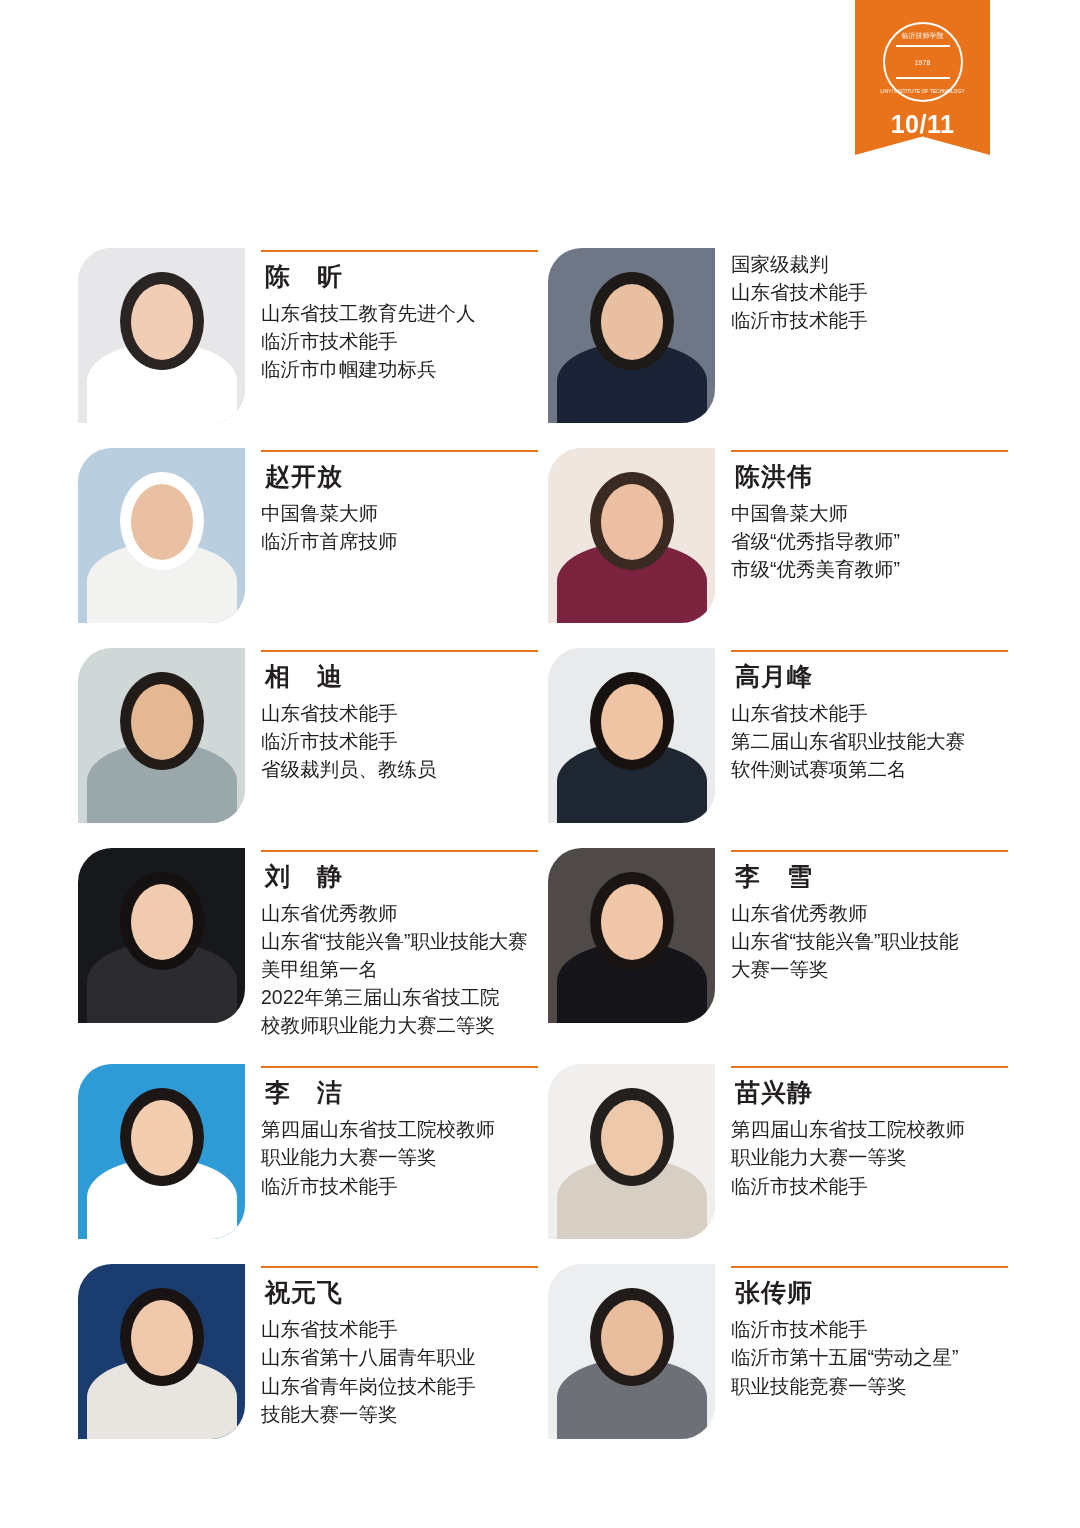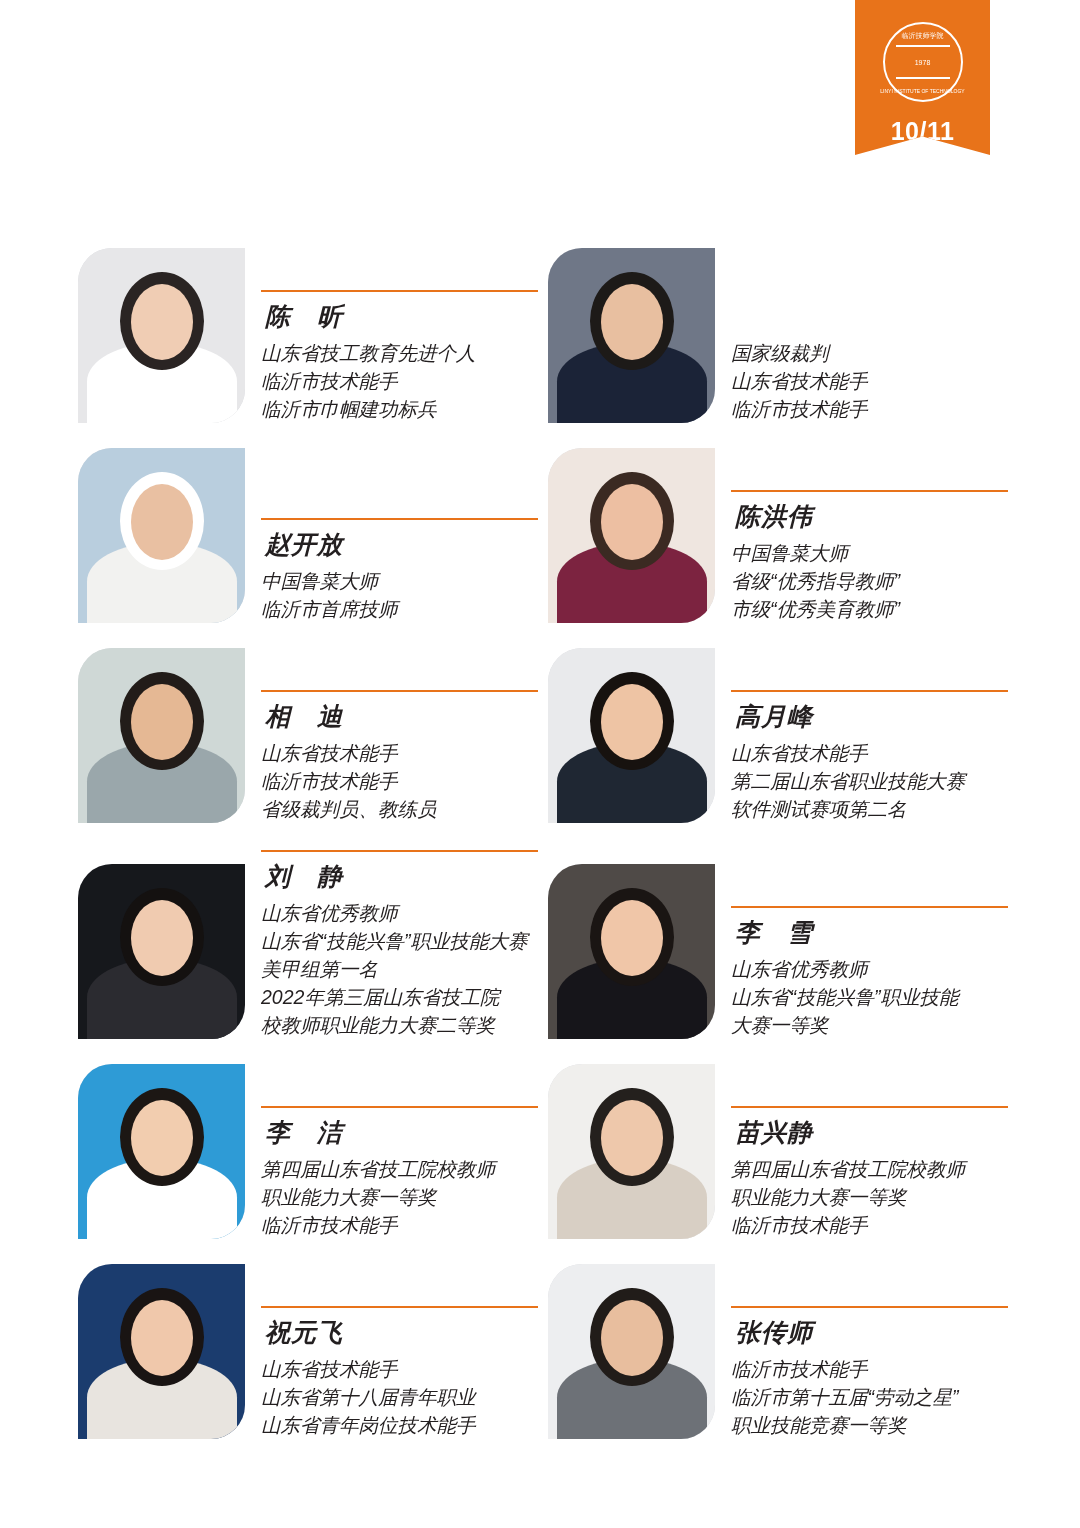--- a/index.html
+++ b/index.html
@@ -60,41 +60,40 @@
     font-size: 7px;
     white-space: nowrap;
   }
   .badge-seal .seal-bottom {
     position: absolute;
     bottom: 6px;
     font-size: 5px;
     white-space: nowrap;
   }
   .page-number {
-    margin-top: 15px;
+    margin-top: 8px;
     font-size: 25px;
     font-weight: bold;
     letter-spacing: 0.5px;
   }
 
   
   .roster {
     position: absolute;
     top: 248px;
     left: 78px;
     width: 930px;
     display: grid;
     grid-template-columns: 460px 460px;
     column-gap: 10px;
     row-gap: 25px;
   }
   .person {
     display: flex;
-    align-items: flex-end;
-    font-style: italic;
+    align-items: flex-start;
   }
   .photo {
     width: 167px;
     height: 175px;
     flex: 0 0 167px;
     border-radius: 34px 0 34px 0;
     overflow: hidden;
     position: relative;
     background: #d7d9de;
   }
@@ -338,20 +337,21 @@
         <div class="ph-head" style="background: rgb(240, 200, 171); width: 62px; height: 76px; top: 36px;"></div>
       </div>
       <div class="info">
         <div class="name-row">
           <div class="name">祝元飞</div>
         </div>
         <div class="titles">
           <div>山东省技术能手</div>
           <div>山东省第十八届青年职业</div>
           <div>山东省青年岗位技术能手</div>
+          <div>技能大赛一等奖</div>
         </div>
       </div>
     </div>
     <div class="person">
       <div class="photo">
         <div class="ph-bg" style="background: rgb(237, 238, 240);"></div>
         <div class="ph-body" style="background: rgb(109, 113, 119); width: 150px; height: 80px; bottom: 0px;"></div>
         <div class="ph-head" style="background: rgb(33, 28, 25); width: 84px; height: 98px; top: 24px;"></div>
         <div class="ph-head" style="background: rgb(232, 190, 158); width: 62px; height: 76px; top: 36px;"></div>
       </div>

